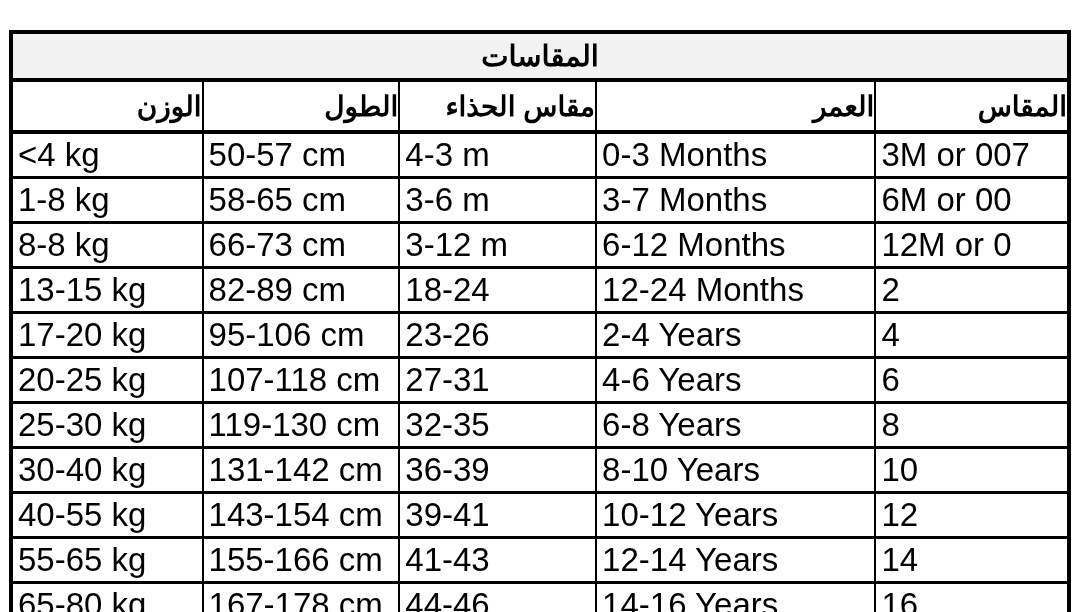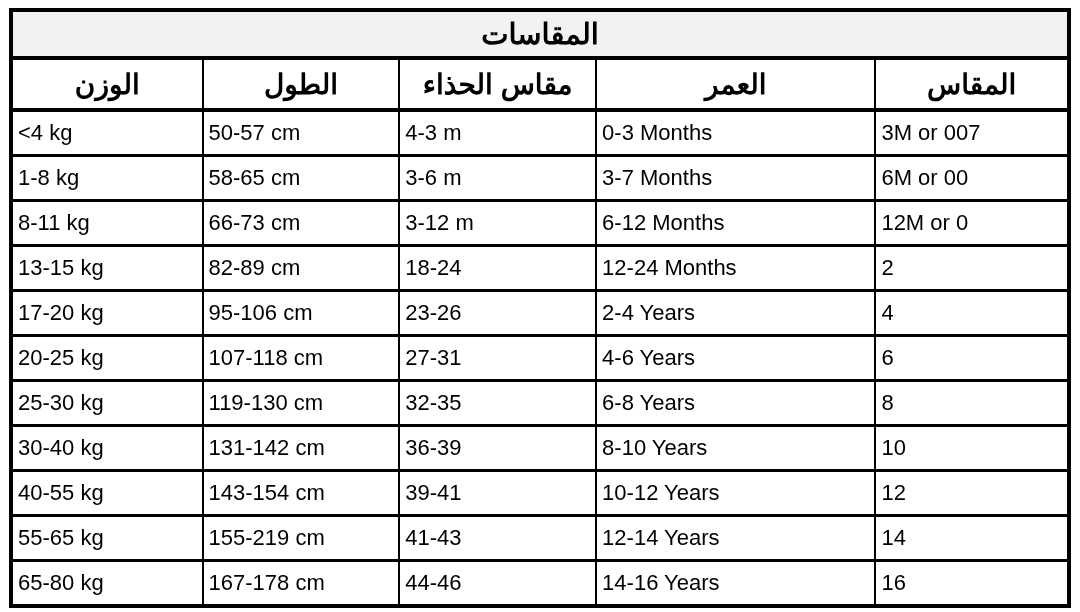--- a/index.html
+++ b/index.html
@@ -11,20 +11,21 @@
     font-family: "Liberation Sans", sans-serif;
     color: #000000;
     overflow: hidden;
   }
   .page {
     box-sizing: border-box;
     width: 1080px;
     height: 444px;
     padding: 8px 9px;
     background: #ffffff;
+    margin-top: 22px;
   }
   table.size-chart {
     width: 100%;
     height: 100%;
     border-collapse: collapse;
     table-layout: fixed;
     direction: rtl;
     border: 4px solid #000000;
   }
   table.size-chart td, table.size-chart th {
@@ -42,34 +43,34 @@
     text-align: center;
     font-weight: bold;
     font-size: 29px;
     height: 44px;
     direction: rtl;
   }
   
   tr.header-row th {
     background: #ffffff;
     border-bottom: 4px solid #000000;
-    text-align: center;
+    text-align: right;
     vertical-align: middle;
     font-weight: bold;
     font-size: 28px;
     height: 48px;
     direction: rtl;
   }
   
   tr.data-row td {
     background: #ffffff;
     direction: ltr;
     text-align: left;
     vertical-align: middle;
-    font-size: 22px;
+    font-size: 33px;
     padding-left: 5px;
     height: 42px;
   }
   
   col.col-size   { width: 18.3%; }
   col.col-age    { width: 26.4%; }
   col.col-shoe   { width: 18.6%; }
   col.col-height { width: 18.6%; }
   col.col-weight { width: 18.1%; }
 </style>
@@ -112,21 +113,21 @@
           <td>3-7 Months</td>
           <td>3-6 m</td>
           <td>58-65 cm</td>
           <td>1-8 kg</td>
         </tr>
         <tr class="data-row">
           <td>12M or 0</td>
           <td>6-12 Months</td>
           <td>3-12 m</td>
           <td>66-73 cm</td>
-          <td>8-11 kg</td>
+          <td>8-8 kg</td>
         </tr>
         <tr class="data-row">
           <td>2</td>
           <td>12-24 Months</td>
           <td>18-24</td>
           <td>82-89 cm</td>
           <td>13-15 kg</td>
         </tr>
         <tr class="data-row">
           <td>4</td>
@@ -160,21 +161,21 @@
           <td>12</td>
           <td>10-12 Years</td>
           <td>39-41</td>
           <td>143-154 cm</td>
           <td>40-55 kg</td>
         </tr>
         <tr class="data-row">
           <td>14</td>
           <td>12-14 Years</td>
           <td>41-43</td>
-          <td>155-219 cm</td>
+          <td>155-166 cm</td>
           <td>55-65 kg</td>
         </tr>
         <tr class="data-row">
           <td>16</td>
           <td>14-16 Years</td>
           <td>44-46</td>
           <td>167-178 cm</td>
           <td>65-80 kg</td>
         </tr>
       </tbody>

